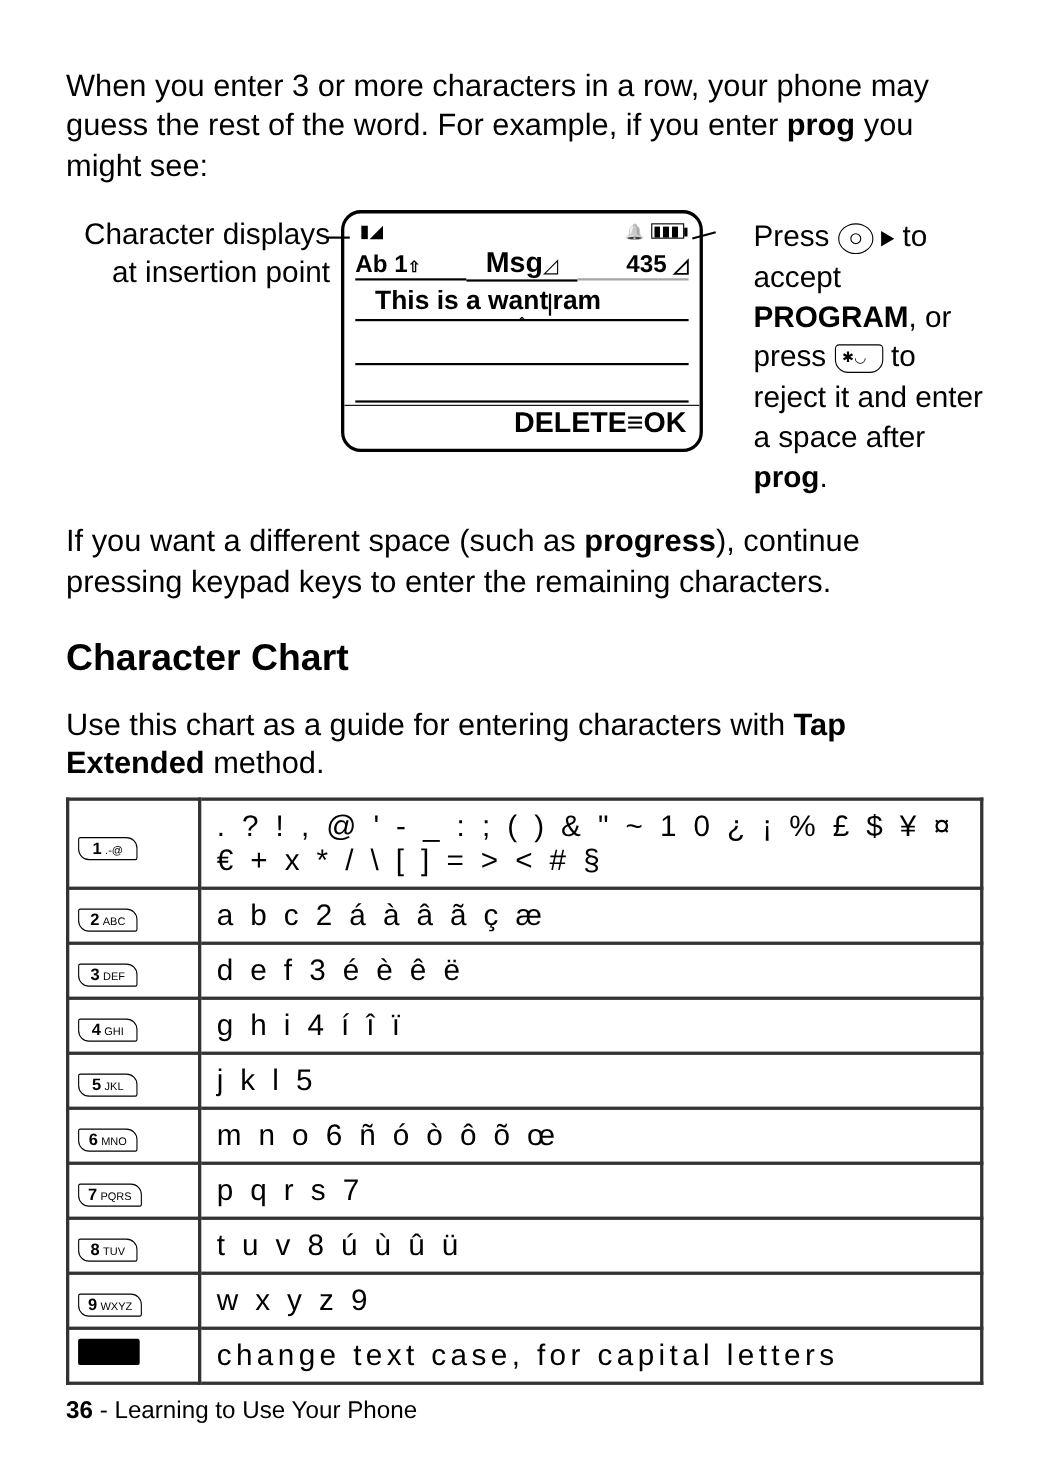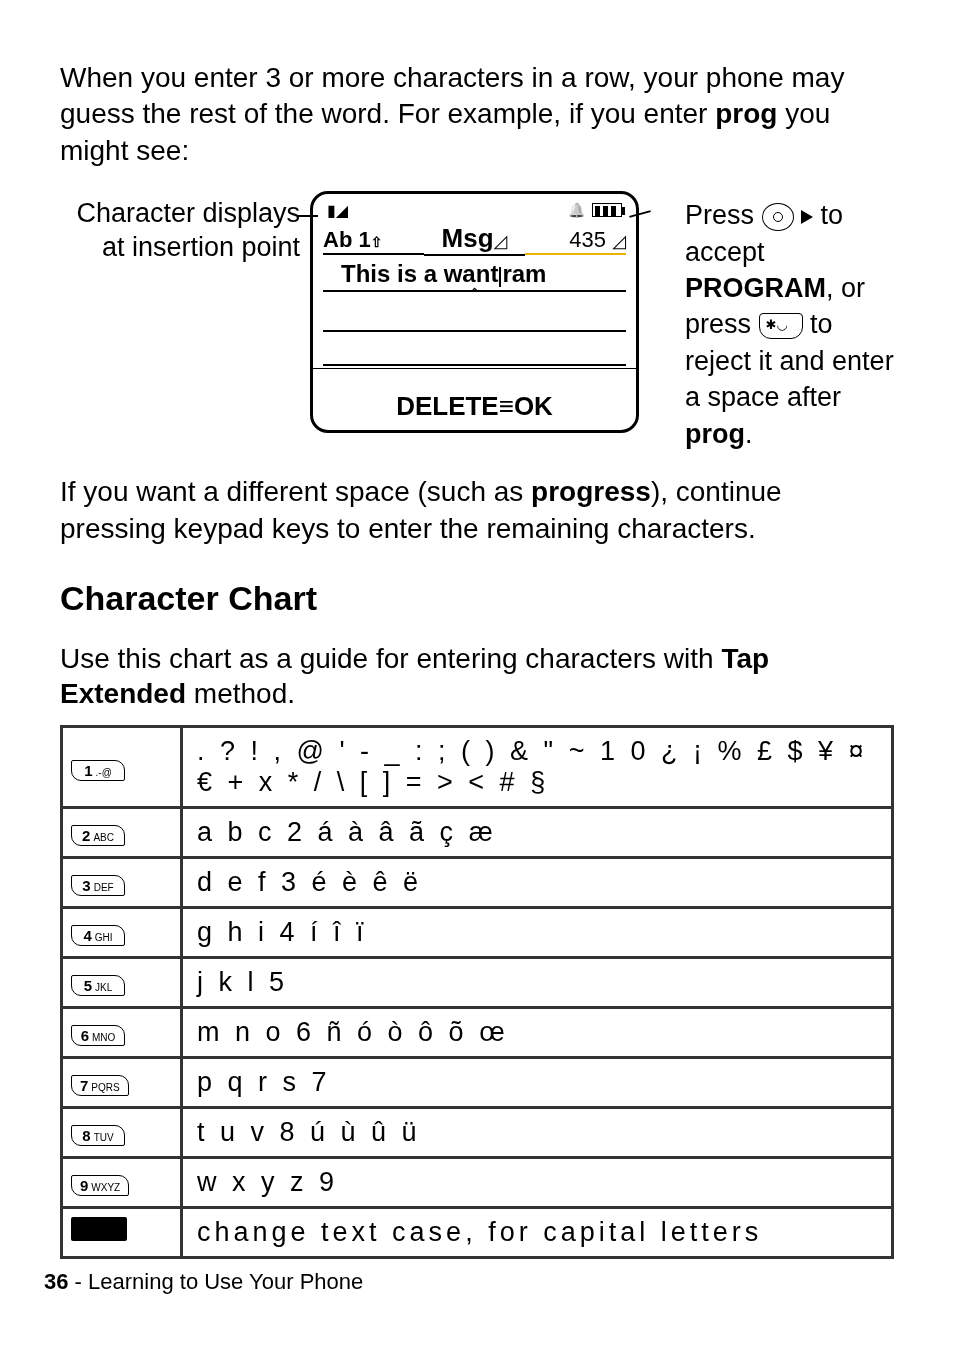--- a/index.html
+++ b/index.html
@@ -37,29 +37,29 @@
     .status-bar {
       display: flex; justify-content: space-between; align-items: center;
       padding: 4px 14px 2px 14px; font-size: 20px;
     }
     .header-row {
       display: flex; align-items: baseline; padding: 0 10px 2px 10px;
     }
     .header-row .mode { font-family: 'Arial Narrow', Arial; font-weight: 900; font-size: 22px; border-bottom: 2px solid #000; flex:1;}
     .header-row .title-wrap { flex:1; text-align:center; border-bottom: 2px solid #000;}
     .header-row .title { font-family: 'Arial Narrow', Arial; font-weight: 900; font-size: 26px;}
-    .header-row .count { font-family: 'Arial Narrow', Arial; font-weight: 400; font-size: 22px; text-align: right; flex:1; border-bottom: 2px solid #eab308;}
+    .header-row .count { font-family: 'Arial Narrow', Arial; font-weight: 700; font-size: 22px; text-align: right; flex:1; border-bottom: 2px solid #a3a3a3;}
     .text-line { padding: 2px 10px 2px 18px; font-family: 'Arial Narrow', Arial; font-weight: 900; font-size: 24px; border-bottom: 2px solid #000; margin: 0 10px;}
     .text-line .suggest { color: #000000; }
     .cursor-bar { display:inline-block; width:2px; height:20px; background:#000; vertical-align:text-bottom; margin:0 1px;}
     .blank-line { border-bottom: 2px solid #000; height: 34px; margin: 0 10px; }
     .caret-under { text-align:center; font-size:14px; margin-top:-4px; line-height:10px; }
     .bottom-row {
-      display:flex; justify-content: center; align-items:center;
-      padding: 22px 12px 8px 12px;
+      display:flex; justify-content: flex-end; align-items:center;
+      padding: 0 12px 8px 12px;
       border-top: 1px solid #000; margin-top:2px;
     }
     .bottom-row .btn { font-family: 'Arial Narrow', Arial; font-weight:900; font-size:26px; }
 
     .inline-icon {
       display:inline-block; height:26px; width:44px; border:1.5px solid #000;
       border-radius: 4px 4px 12px 12px; vertical-align: middle; position:relative;
     }
     .inline-icon.nav { width:32px; height:28px; border-radius:50%; border:1.5px solid #000; position:relative; }
     .inline-icon.nav::after{
@@ -92,21 +92,21 @@
     }
     .key-btn {
       display:inline-block; border:1.5px solid #000; border-radius: 2px 10px 2px 10px;
       padding: 2px 8px; font-size: 15px; font-family: Arial; font-weight:bold;
       min-width: 54px; text-align:center; line-height:1;
     }
     .key-btn .ksub { font-size:10px; font-weight:normal; margin-left:3px; letter-spacing:0; }
     .black-key { display:inline-block; width:56px; height:24px; background:#000; border-radius:2px;}
     td.char-cell-normal{ letter-spacing: normal; }
 
-    .footer { position:absolute; bottom:50px; left:44px; font-size:22px;margin-top:41px; }
+    .footer { position:absolute; bottom:50px; left:60px; font-size:22px;margin-top:41px; }
     .footer b { font-weight:bold; }
 
     .signal-icon::before{content:"▮◢"; font-size:16px;}
     .batt-icon { display:inline-flex; gap:6px; align-items:center;}
     .batt-icon::before{content:"🔔"; font-size:14px; filter:grayscale(1);}
     .batt-box{ display:inline-block; border:1.5px solid #000; width:30px; height:14px; position:relative;}
     .batt-box::after{content:""; position:absolute; right:-4px; top:3px; width:3px; height:8px; background:#000;}
     .batt-box::before{content:""; position:absolute; left:2px; top:2px; width:22px; height:10px;
       background: repeating-linear-gradient(90deg,#000 0 5px, transparent 5px 8px);}
 

